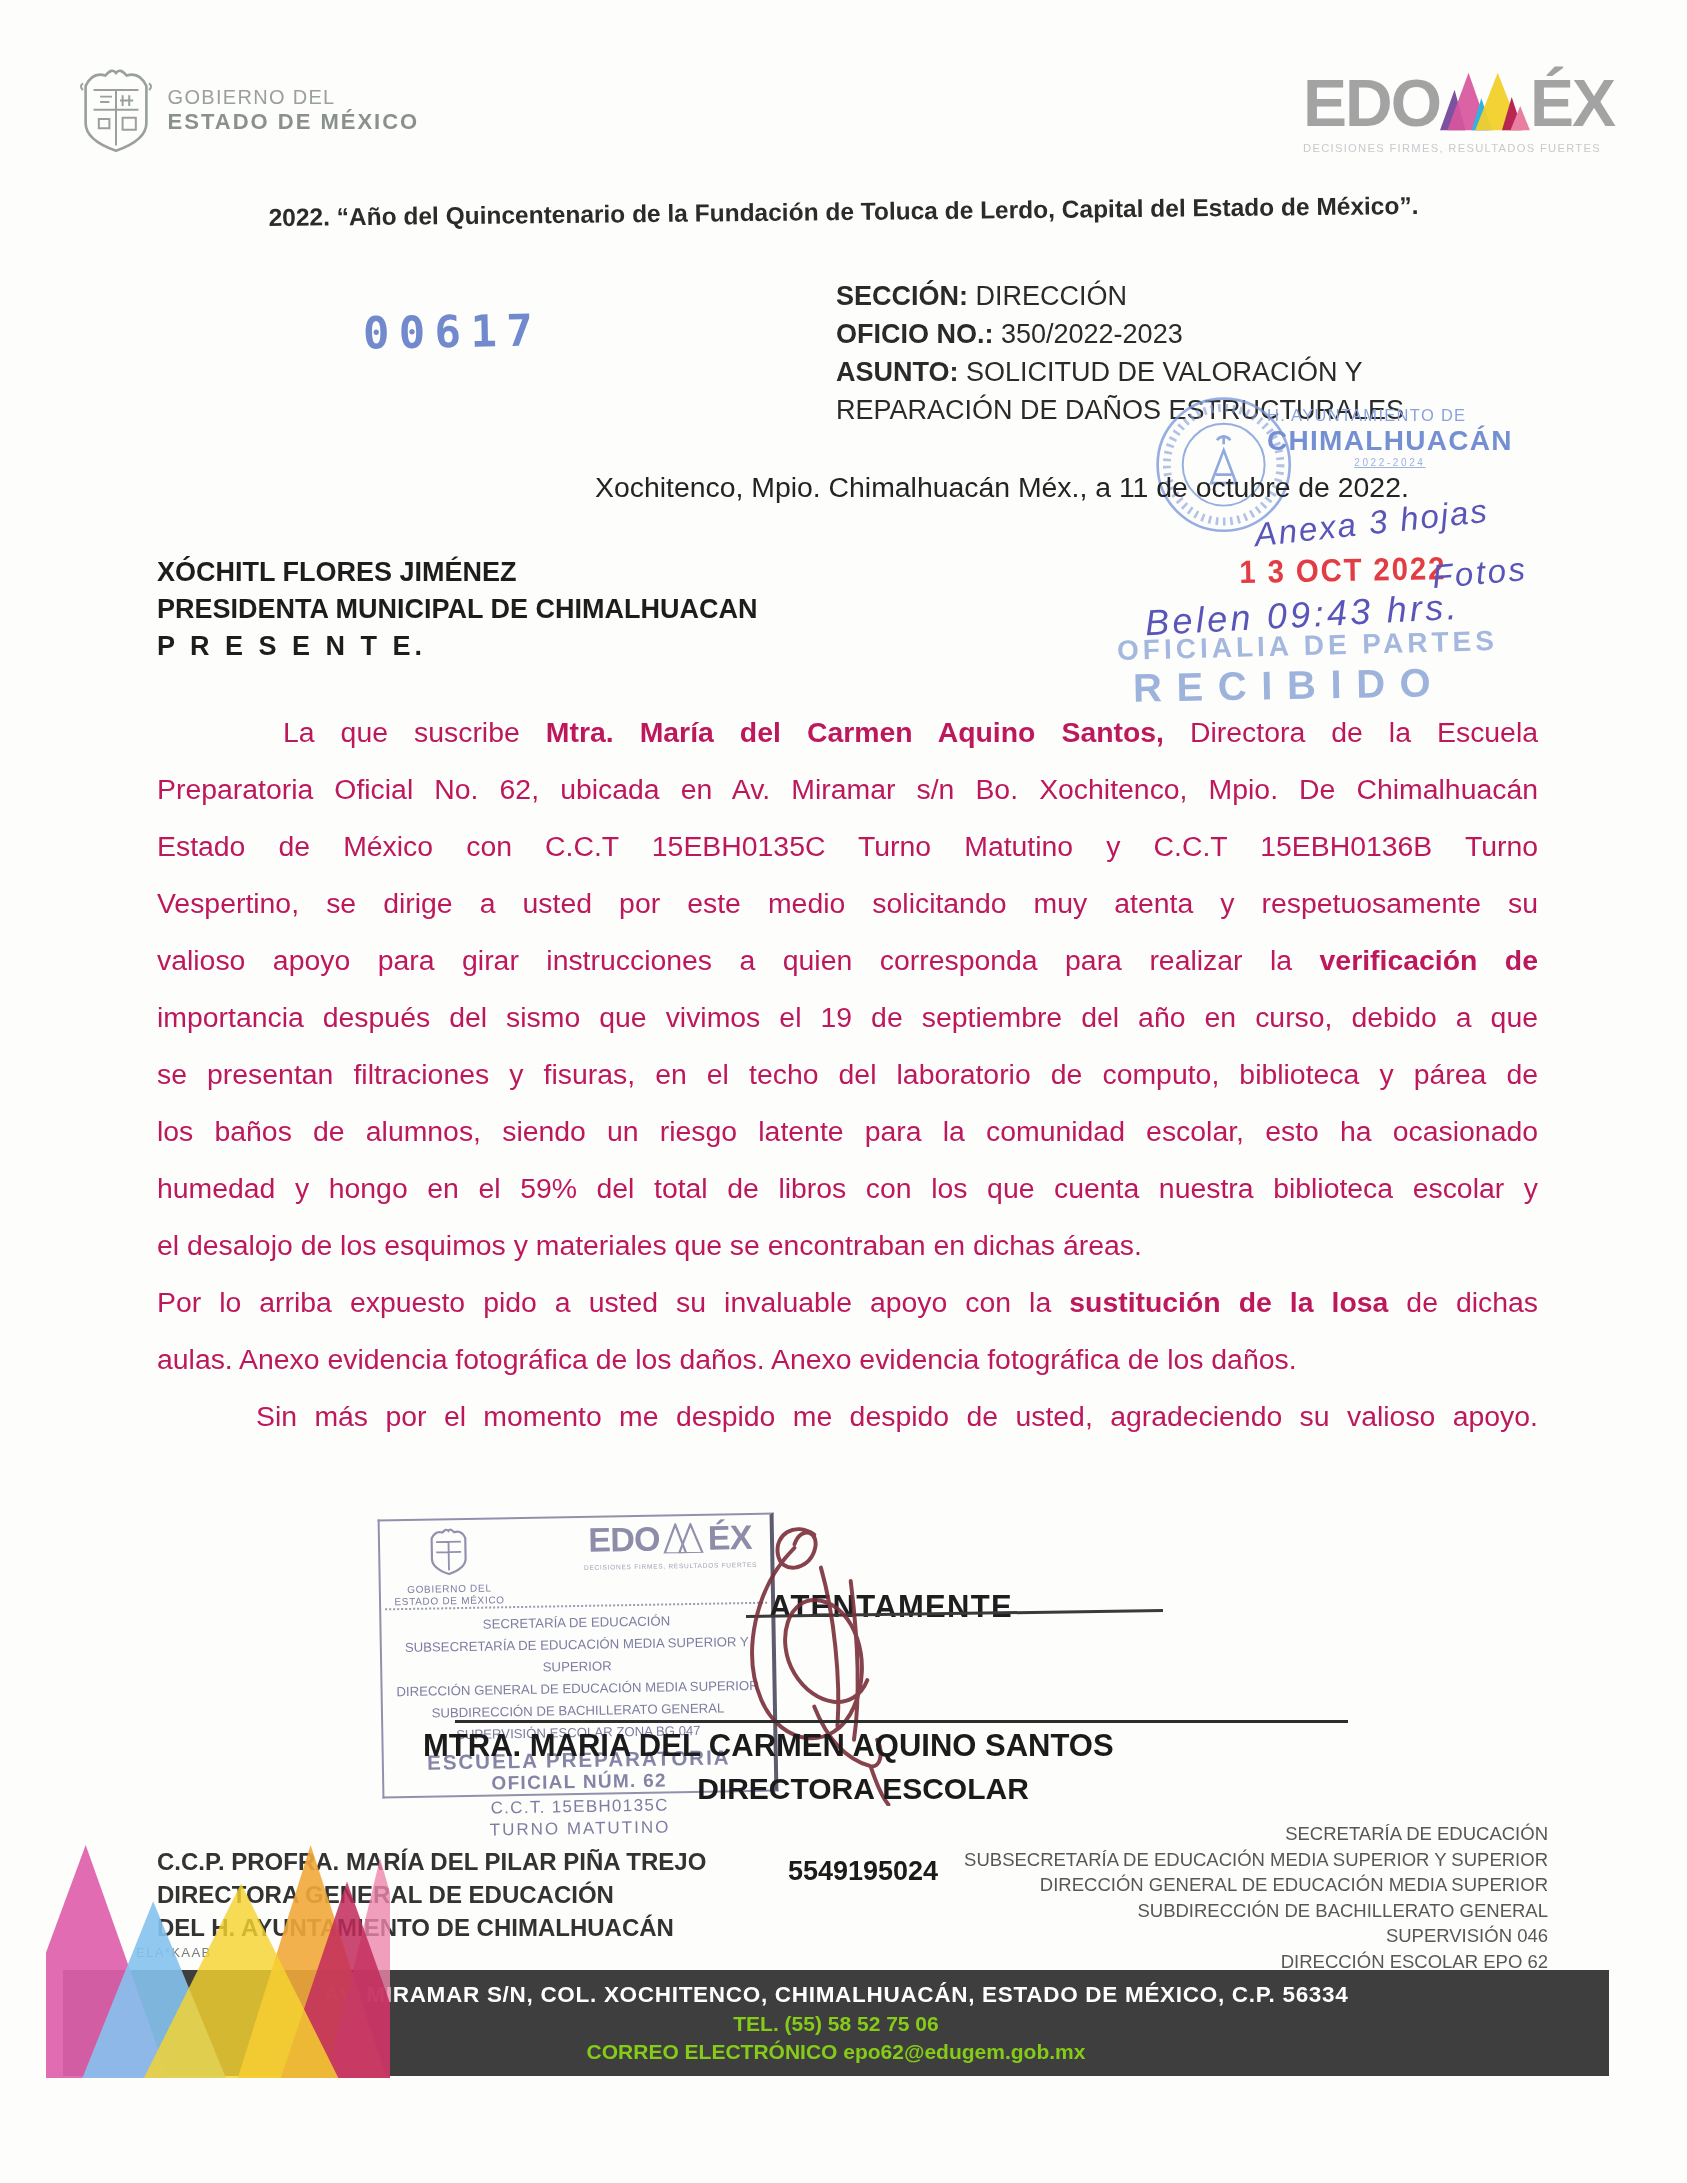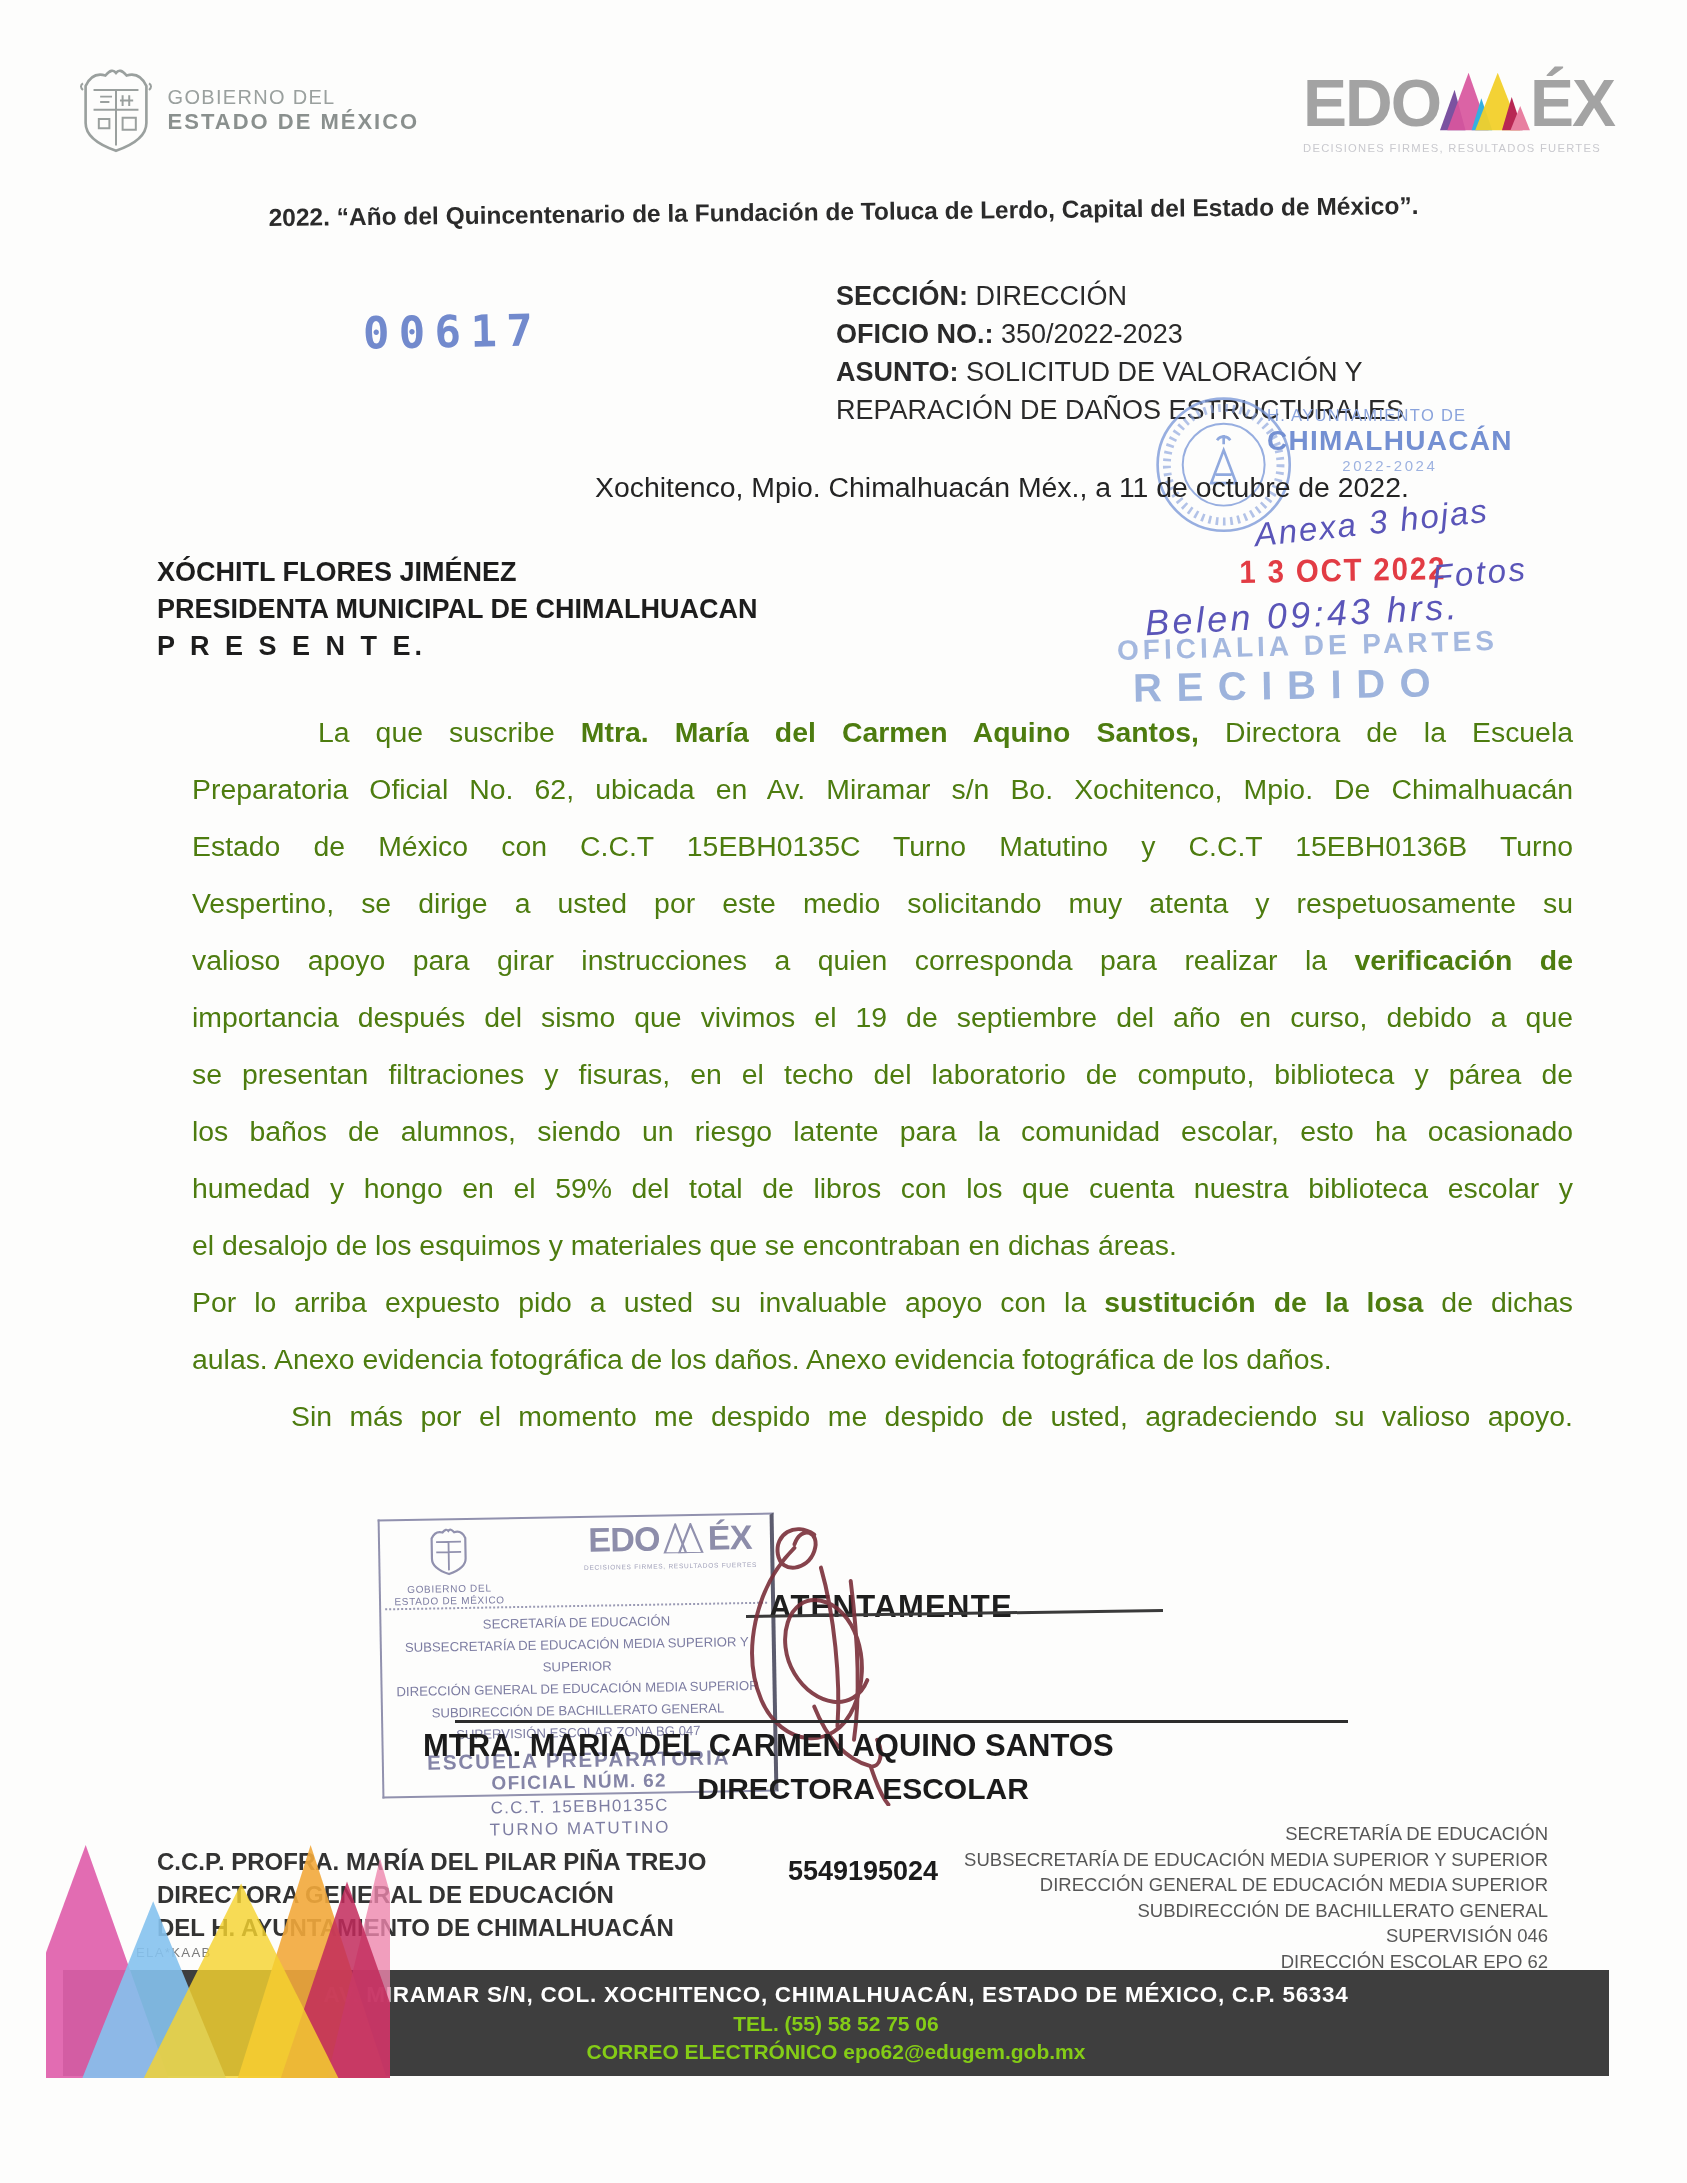--- a/index.html
+++ b/index.html
@@ -35,21 +35,21 @@
   
   .oficio { left:836px; top:277px; font-size:27px; line-height:38px; color:#2a2a2a; white-space:nowrap; }
   .oficio b { font-weight:bold; }
 
   
   .seal-wrap { left:1153px; top:394px; color:#7d9ad8; }
   .seal-circle { position:absolute; left:0; top:0; }
   .seal-text { position:absolute; left:114px; top:12px; white-space:nowrap; }
   .seal-text .s1 { font-size:16.5px; letter-spacing:1.3px; color:#8aa3dc; }
   .seal-text .s2 { font-size:28px; font-weight:bold; letter-spacing:1.3px; color:#7490d2; }
-  .seal-text .s3 { font-size:15px; letter-spacing:2.6px; color:#9db2e0; text-align:center; }
+  .seal-text .s3 { font-size:10px; letter-spacing:2.6px; color:#9db2e0; text-align:center;text-decoration:underline; }
 
   
   .dateline { left:595px; top:471px; width:953px; font-size:28.4px; color:#242424; }
 
   
   .hand { font-style:italic; color:#5a55b8; }
   .note-anexa { left:1254px; top:504px; font-size:33px; transform:rotate(-6deg); letter-spacing:2px; white-space:nowrap; }
   .note-fotos { left:1432px; top:554px; font-size:33px; transform:rotate(-5deg); letter-spacing:2.6px; }
   .date-stamp { left:1239px; top:554px; font-size:32px; font-weight:bold; color:#e23c44;
     letter-spacing:2px; transform:scaleX(.92) rotate(-1deg); transform-origin:left top; white-space:nowrap; }
@@ -58,21 +58,21 @@
     letter-spacing:4px; opacity:.8; transform:rotate(-1.5deg); white-space:nowrap; }
   .recibido { left:1133px; top:663px; font-size:40px; font-weight:bold; color:#8da7d7;
     letter-spacing:14.6px; opacity:.85; transform:rotate(-1deg); white-space:nowrap; }
 
   
   .addressee { left:157px; top:554px; font-weight:bold; color:#1d1d1d; }
   .addressee .a1 { font-size:27px; line-height:37px; }
   .addressee .a3 { letter-spacing:4px; }
 
   
-  .body-text { left:157px; top:716px; width:1381px; font-size:28.4px; color:#4d7c0f;margin-left:35px; }
+  .body-text { left:157px; top:716px; width:1381px; font-size:28.4px; color:#be185d; }
   .bline { height:57px; text-align:justify; white-space:normal; overflow:visible; }
   .bline.jl { text-align-last:justify; }
   .bline.ind1 { text-indent:126px; }
   .bline.ind2 { text-indent:99px; }
   .bline b { font-weight:bold; }
 
   
   .stamp-box { left:380px; top:1516px; width:396px; height:279px;
     border:2px solid #9191ae; border-right:4px solid #5c5c6e;
     transform:rotate(-1deg); color:#7d7da2; text-align:center; padding:5.3px 4px 2.6px 4px;

